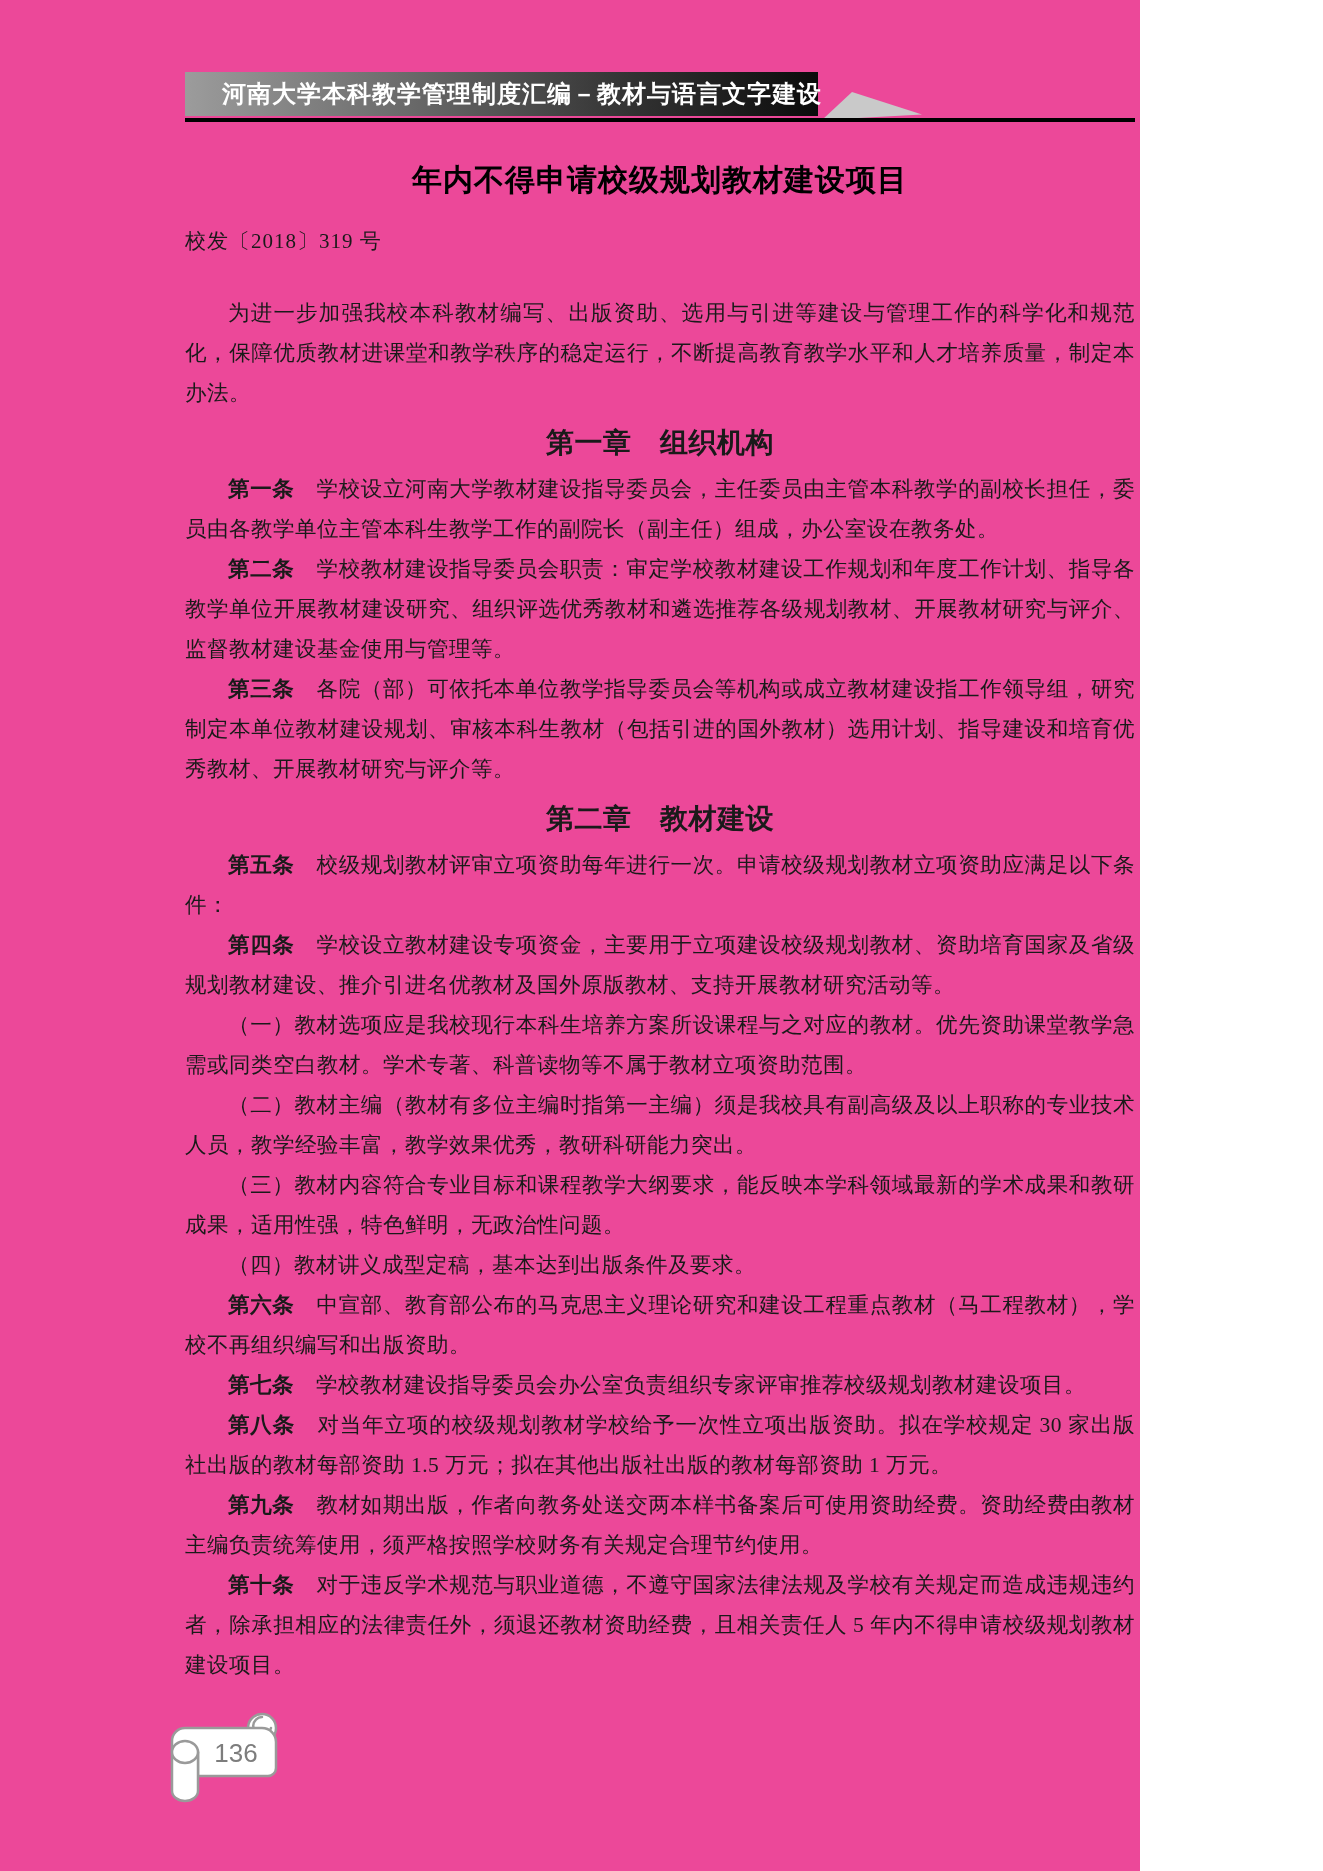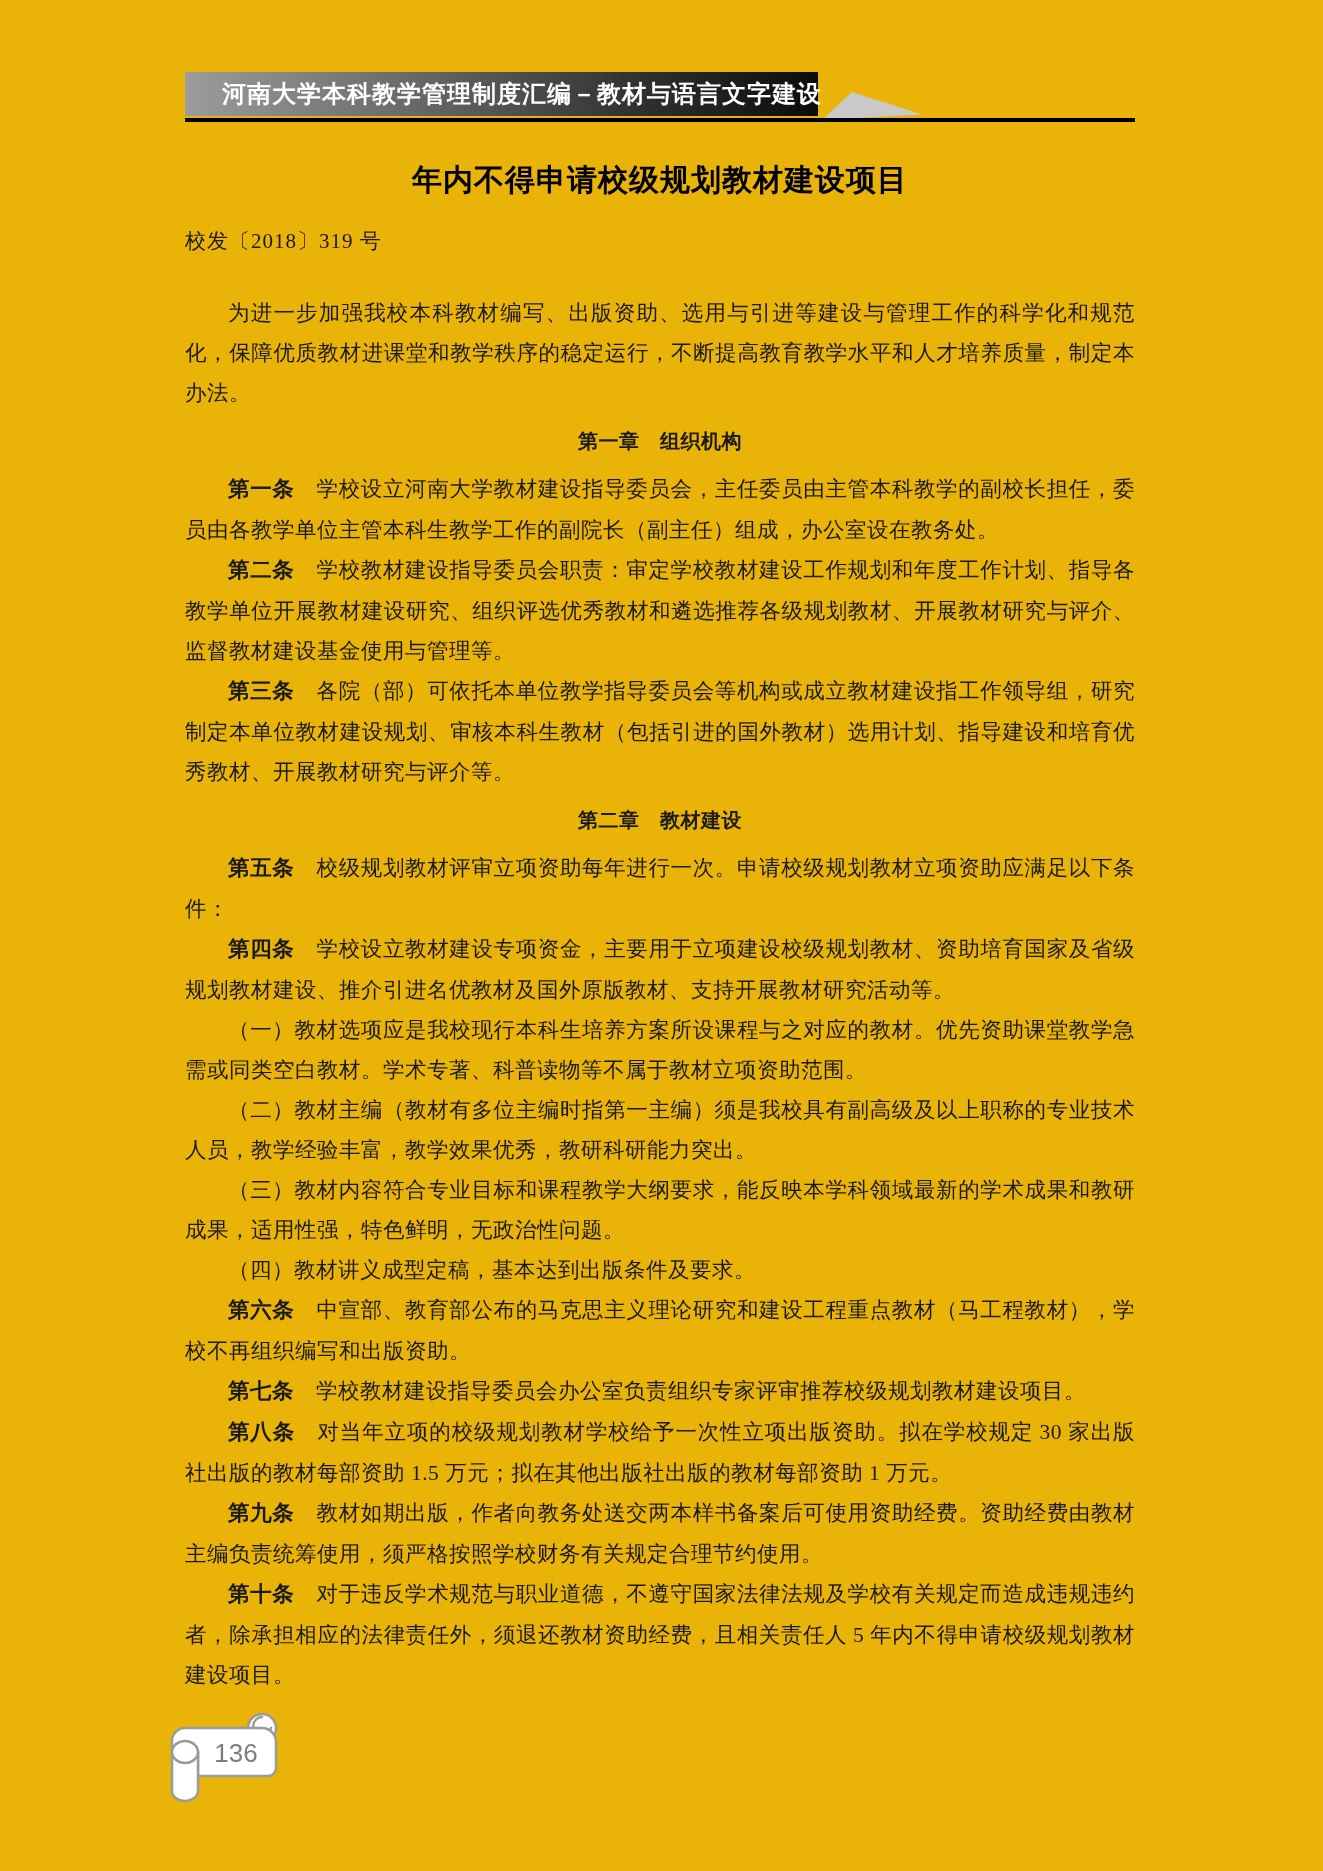--- a/index.html
+++ b/index.html
@@ -1,19 +1,19 @@
 <!DOCTYPE html>
 <html lang="zh"><head>
 <meta charset="utf-8">
 <style>
   html,body{margin:0;padding:0;background:#fff;}
   .page{
     position:relative;
-    width:1323px;height:1871px;
-    background:#eab308;
+    width:1140px;height:1871px;
+    background:#ec4899;
     overflow:hidden;
     font-family:"Liberation Serif", serif;
     color:#1a1a1a;
   }
   
   .banner{
     position:absolute;left:185px;top:72px;
     width:633px;height:44px;
     background:linear-gradient(to right,#9c9c9c 0%,#6a6a6a 35%,#333333 70%,#0b0b0b 100%);
     color:#ffffff;
@@ -60,28 +60,28 @@
     line-height:40px;
     text-align:justify;
     letter-spacing:0.5px;
   }
   .doc-body p.article{
     margin:0;
     text-indent:2em;
   }
   .doc-body .chapter{
     text-align:center;
-    font-family:Liberation Mono, monospace;
+    font-family:Liberation Sans, sans-serif;
     font-weight:bold;
-    font-size:20px;
+    font-size:28px;
     margin:10px 0 6px 0;
   }
   .article-label{
     font-weight:bold;
-    font-family:Liberation Mono, monospace;
+    font-family:Liberation Serif, serif;
     margin-top:36px;
   }
   
   .page-scroll{
     position:absolute;left:158px;top:1712px;
     width:135px;height:100px;
   }
   .page-scroll text{
     font-family:"Liberation Sans", sans-serif;
     font-size:26px;

